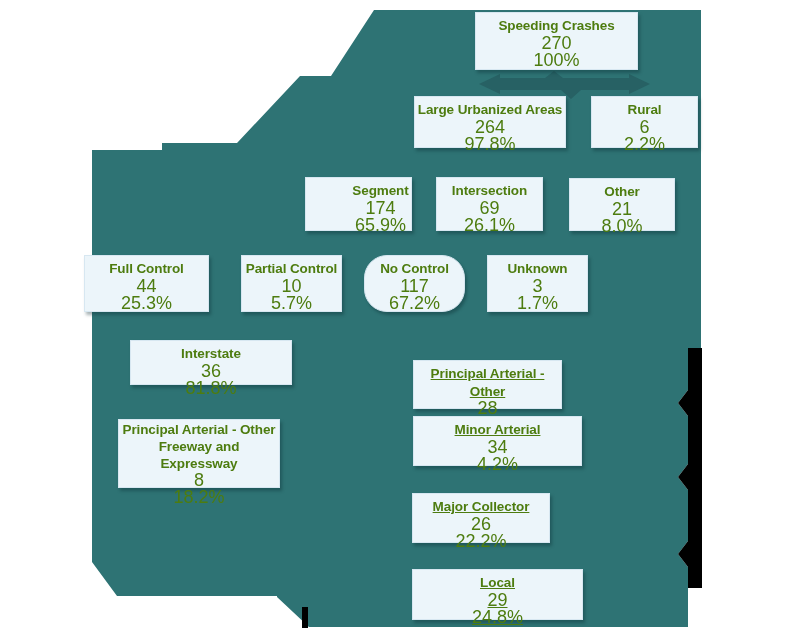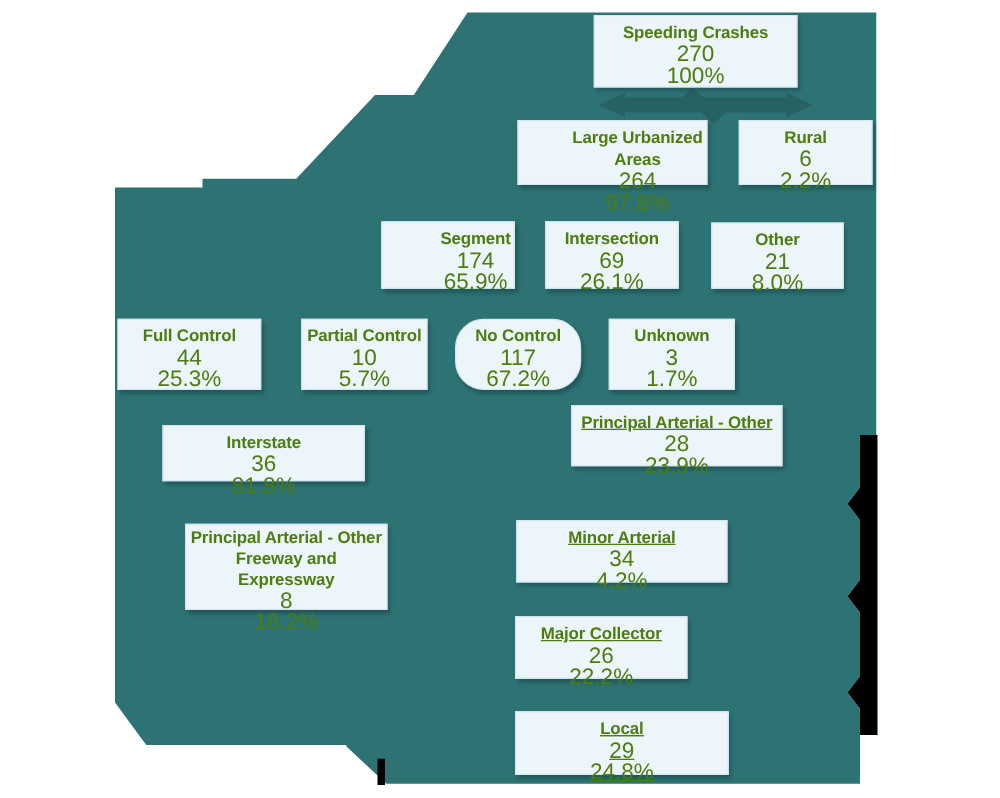--- a/index.html
+++ b/index.html
@@ -42,21 +42,21 @@
 
     <path fill="#276164" d="M479,84 L500,74 L500,78 L545,78 L554,71 L563,78 L629,78 L629,74 L650,84 L629,94 L629,90 L581,90 L571,99 L561,90 L500,90 L500,94 Z"></path>
   </svg>
 
   <div class="node" style="left:475px;top:12px;width:163px;height:58px;">
     <div class="t">Speeding Crashes</div>
     <div class="v">270</div>
     <div class="p">100%</div>
   </div>
 
-  <div class="node" style="left:414px;top:96px;width:152px;height:52px;padding-left:40px;">
+  <div class="node" style="left:414px;top:96px;width:152px;height:52px;">
     <div class="t">Large Urbanized Areas</div>
     <div class="v">264</div>
     <div class="p">97.8%</div>
   </div>
   <div class="node" style="left:591px;top:96px;width:107px;height:52px;">
     <div class="t">Rural</div>
     <div class="v">6</div>
     <div class="p">2.2%</div>
   </div>
 
@@ -69,21 +69,21 @@
     <div class="t">Intersection</div>
     <div class="v">69</div>
     <div class="p">26.1%</div>
   </div>
   <div class="node" style="left:569px;top:178px;width:106px;height:53px;">
     <div class="t">Other</div>
     <div class="v">21</div>
     <div class="p">8.0%</div>
   </div>
 
-  <div class="node" style="left:94px;top:255px;width:115px;height:57px;">
+  <div class="node" style="left:84px;top:255px;width:125px;height:57px;">
     <div class="t">Full Control</div>
     <div class="v">44</div>
     <div class="p">25.3%</div>
   </div>
   <div class="node" style="left:241px;top:255px;width:101px;height:57px;text-align:center;">
     <div class="t">Partial Control</div>
     <div class="v">10</div>
     <div class="p">5.7%</div>
   </div>
   <div class="node" style="left:364px;top:255px;width:101px;height:57px;border-radius:23px;">
@@ -95,27 +95,27 @@
     <div class="t">Unknown</div>
     <div class="v">3</div>
     <div class="p">1.7%</div>
   </div>
 
   <div class="node" style="left:130px;top:340px;width:162px;height:45px;text-align:center;">
     <div class="t">Interstate</div>
     <div class="v">36</div>
     <div class="p">81.8%</div>
   </div>
-  <div class="node" style="left:413px;top:324px;width:169px;height:49px;margin-left:44px;">
+  <div class="node" style="left:413px;top:360px;width:149px;height:49px;">
     <div class="t u">Principal Arterial - Other</div>
     <div class="v">28</div>
     <div class="p">23.9%</div>
   </div>
 
-  <div class="node tall" style="left:148px;top:419px;width:162px;height:69px;">
+  <div class="node tall" style="left:118px;top:419px;width:162px;height:69px;">
     <div class="t">Principal Arterial - Other Freeway and Expressway</div>
     <div class="v">8</div>
     <div class="p">18.2%</div>
   </div>
   <div class="node" style="left:413px;top:416px;width:169px;height:50px;">
     <div class="t u">Minor Arterial</div>
     <div class="v">34</div>
     <div class="p">4.2%</div>
   </div>
 

